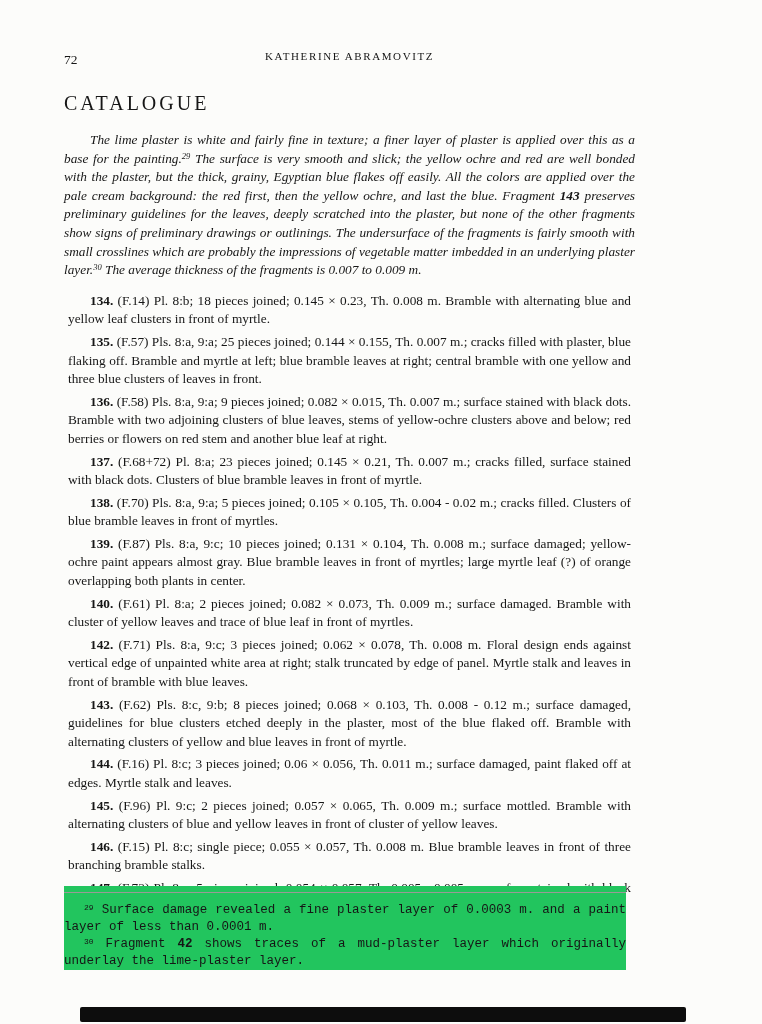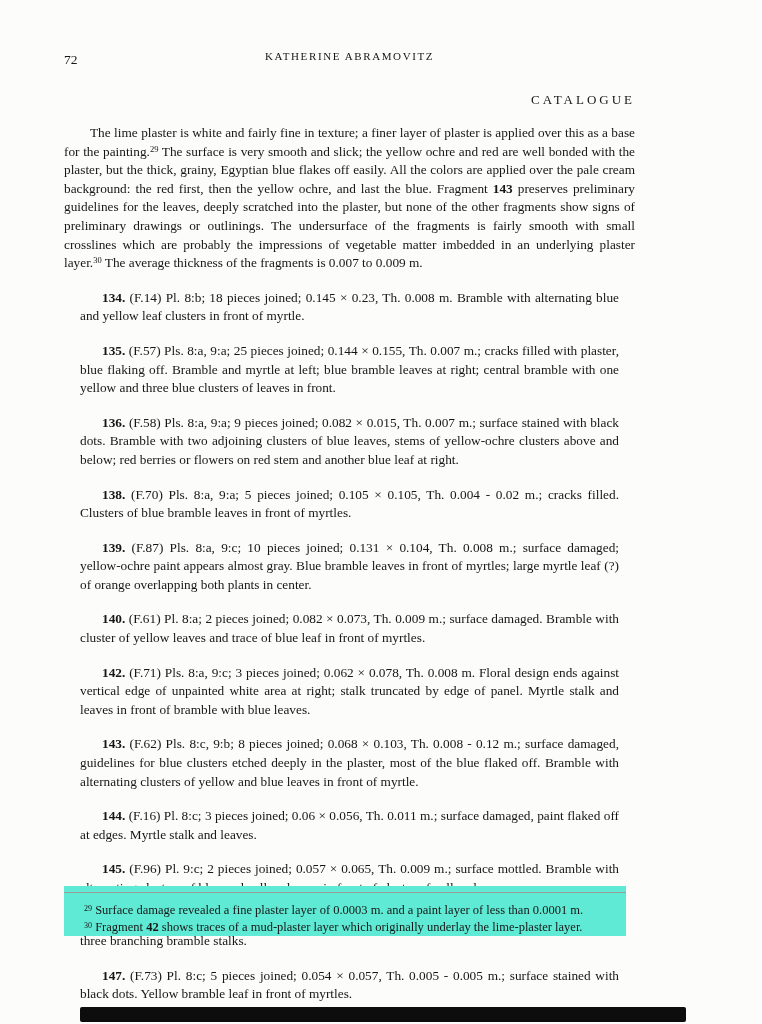--- a/index.html
+++ b/index.html
@@ -30,57 +30,59 @@
     font-size: 13.5px;
   }
   .running-head .author {
     display: block;
     text-align: center;
     letter-spacing: 1.6px;
     font-size: 11px;
   }
   h1.title {
     margin: 22px 0 0 0;
-    text-align: right;
+    text-align: left;
     font-weight: normal;
-    font-size: 13px;
+    font-size: 20px;
     letter-spacing: 3px;
   }
   p.intro {
     margin: 16px 0 0 0;
     font-size: 13.3px;
     line-height: 18.6px;
     text-align: justify;
     text-indent: 26px;
+    font-style: italic;
   }
   sup.fnref {
     font-size: 8.5px;
     line-height: 0;
     vertical-align: 4px;
   }
   .entries {
     margin-top: 12px;
   }
   p.entry {
-    margin: 16px;
+    margin: 4px;
     font-size: 13.3px;
     line-height: 18.6px;
     text-align: justify;
     text-indent: 22px;
   }
   p.entry b.num {
     font-weight: bold;
   }
   .footnote-area {
     position: absolute;
     left: 64px;
     right: 74px;
     top: 886px;
-    background: #5eead4;
+    background: #22c55e;
     padding-top: 6px;
+    font-family: Liberation Mono, monospace;
   }
   .fn-rule {
     height: 1px;
     background: #9a9a96;
     margin-bottom: 9px;
   }
   p.footnote {
     margin: 0;
     font-size: 12.5px;
     line-height: 17px;
@@ -112,20 +114,21 @@
   </header>
 
   <h1 class="title">CATALOGUE</h1>
 
   <p class="intro"><span>The lime plaster is white and fairly fine in texture; a finer layer of plaster is applied over this as a base for the painting.</span><sup class="fnref">29</sup><span> The surface is very smooth and slick; the yellow ochre and red are well bonded with the plaster, but the thick, grainy, Egyptian blue flakes off easily. All the colors are applied over the pale cream background: the red first, then the yellow ochre, and last the blue. Fragment </span><b>143</b><span> preserves preliminary guidelines for the leaves, deeply scratched into the plaster, but none of the other fragments show signs of preliminary drawings or outlinings. The undersurface of the fragments is fairly smooth with small crosslines which are probably the impressions of vegetable matter imbedded in an underlying plaster layer.</span><sup class="fnref">30</sup><span> The average thickness of the fragments is 0.007 to 0.009 m.</span></p>
 
   <section class="entries">
     <p class="entry"><b class="num">134.</b> <span>(F.14)  Pl. 8:b; 18 pieces joined; 0.145 × 0.23, Th. 0.008 m.  Bramble with alternating blue and yellow leaf clusters in front of myrtle.</span></p>
     <p class="entry"><b class="num">135.</b> <span>(F.57)  Pls. 8:a, 9:a; 25 pieces joined; 0.144 × 0.155, Th. 0.007 m.; cracks filled with plaster, blue flaking off.  Bramble and myrtle at left; blue bramble leaves at right; central bramble with one yellow and three blue clusters of leaves in front.</span></p>
     <p class="entry"><b class="num">136.</b> <span>(F.58)  Pls. 8:a, 9:a; 9 pieces joined; 0.082 × 0.015, Th. 0.007 m.; surface stained with black dots.  Bramble with two adjoining clusters of blue leaves, stems of yellow-ochre clusters above and below; red berries or flowers on red stem and another blue leaf at right.</span></p>
+    <p class="entry"><b class="num">137.</b> <span>(F.68+72)  Pl. 8:a; 23 pieces joined; 0.145 × 0.21, Th. 0.007 m.; cracks filled, surface stained with black dots.  Clusters of blue bramble leaves in front of myrtle.</span></p>
     <p class="entry"><b class="num">138.</b> <span>(F.70)  Pls. 8:a, 9:a; 5 pieces joined; 0.105 × 0.105, Th. 0.004 - 0.02 m.; cracks filled.  Clusters of blue bramble leaves in front of myrtles.</span></p>
     <p class="entry"><b class="num">139.</b> <span>(F.87)  Pls. 8:a, 9:c; 10 pieces joined; 0.131 × 0.104, Th. 0.008 m.; surface damaged; yellow-ochre paint appears almost gray.  Blue bramble leaves in front of myrtles; large myrtle leaf (?) of orange overlapping both plants in center.</span></p>
     <p class="entry"><b class="num">140.</b> <span>(F.61)  Pl. 8:a; 2 pieces joined; 0.082 × 0.073, Th. 0.009 m.; surface damaged.  Bramble with cluster of yellow leaves and trace of blue leaf in front of myrtles.</span></p>
     <p class="entry"><b class="num">142.</b> <span>(F.71)  Pls. 8:a, 9:c; 3 pieces joined; 0.062 × 0.078, Th. 0.008 m.  Floral design ends against vertical edge of unpainted white area at right; stalk truncated by edge of panel.  Myrtle stalk and leaves in front of bramble with blue leaves.</span></p>
     <p class="entry"><b class="num">143.</b> <span>(F.62)  Pls. 8:c, 9:b; 8 pieces joined; 0.068 × 0.103, Th. 0.008 - 0.12 m.; surface damaged, guidelines for blue clusters etched deeply in the plaster, most of the blue flaked off.  Bramble with alternating clusters of yellow and blue leaves in front of myrtle.</span></p>
     <p class="entry"><b class="num">144.</b> <span>(F.16)  Pl. 8:c; 3 pieces joined; 0.06 × 0.056, Th. 0.011 m.; surface damaged, paint flaked off at edges.  Myrtle stalk and leaves.</span></p>
     <p class="entry"><b class="num">145.</b> <span>(F.96)  Pl. 9:c; 2 pieces joined; 0.057 × 0.065, Th. 0.009 m.; surface mottled.  Bramble with alternating clusters of blue and yellow leaves in front of cluster of yellow leaves.</span></p>
     <p class="entry"><b class="num">146.</b> <span>(F.15)  Pl. 8:c; single piece; 0.055 × 0.057, Th. 0.008 m.  Blue bramble leaves in front of three branching bramble stalks.</span></p>
     <p class="entry"><b class="num">147.</b> <span>(F.73)  Pl. 8:c; 5 pieces joined; 0.054 × 0.057, Th. 0.005 - 0.005 m.; surface stained with black dots.  Yellow bramble leaf in front of myrtles.</span></p>
   </section>

